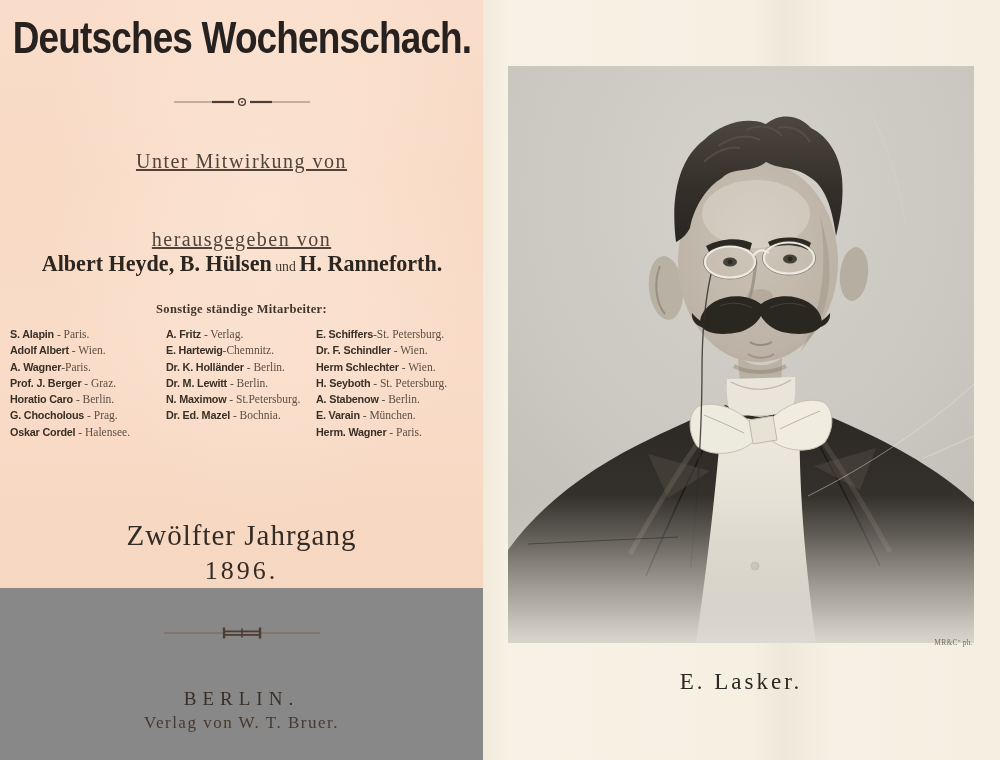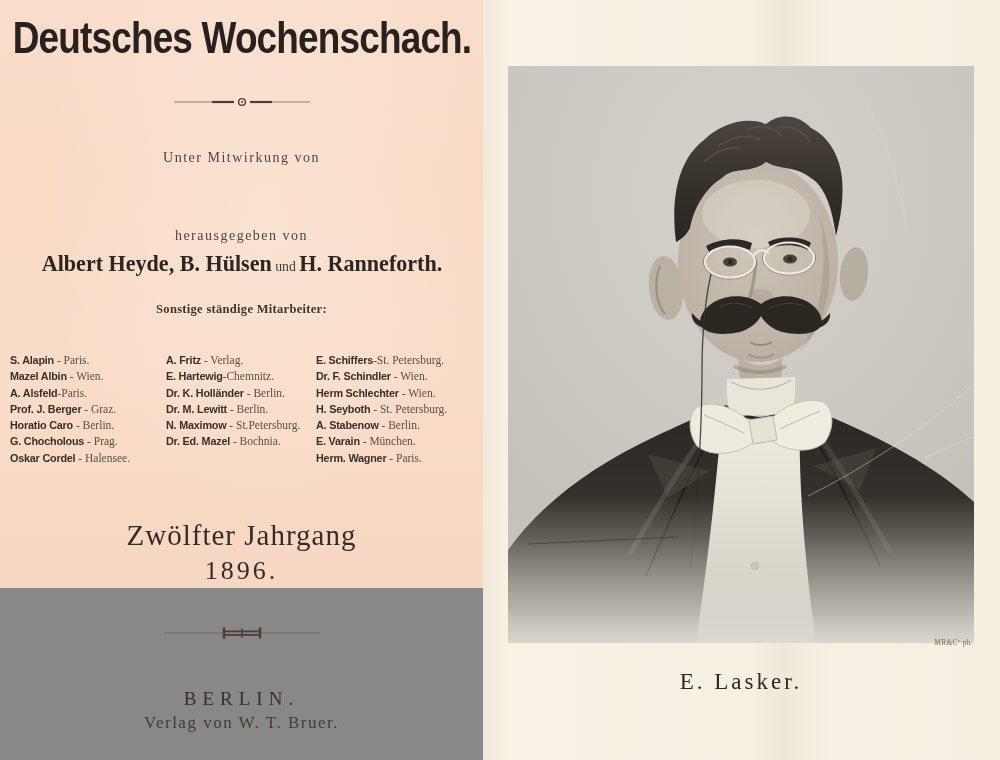--- a/index.html
+++ b/index.html
@@ -12,29 +12,29 @@
   
   .left-page{position:absolute;left:0;top:0;width:483px;height:588px;
     background:linear-gradient(180deg,#f9ddca 0%,#f8dac5 30%,#f9dcc8 62%,#f6d7c1 100%);}
   .left-page::after{content:"";position:absolute;inset:0;
     background:radial-gradient(ellipse at 55% 35%, rgba(255,244,233,.35), rgba(0,0,0,0) 60%);}
   .lp{position:absolute;left:0;width:483px;text-align:center;white-space:nowrap;z-index:2;}
   .title{top:13px;font-family:"Liberation Sans","DejaVu Sans",sans-serif;font-weight:700;
     font-size:44px;letter-spacing:-1px;color:#272220;
     left:50%;width:auto;transform:translateX(-50%) scaleX(0.84);}
   .ornament{left:50%;transform:translateX(-50%);width:auto;}
-  .small-label{font-size:14px;letter-spacing:1.5px;color:#51443a;}
+  .small-label{font-size:20px;letter-spacing:1.5px;color:#51443a;text-decoration:underline;}
   .lbl-mitwirkung{top:150px;}
   .name-tarrasch{top:174px;font-size:26px;font-weight:700;letter-spacing:1px;color:#332a21;}
   .lbl-herausgegeben{top:228px;}
   .editors{top:250px;font-size:24px;font-weight:700;color:#2d2620;
     left:50%;width:auto;transform:translateX(-50%) scaleX(0.92);}
   .editors .conj{font-size:15px;font-weight:400;color:#463a2f;}
   .contrib-header{top:302px;font-size:12.5px;font-weight:700;letter-spacing:.3px;color:#41352a;}
-  .contrib-col{position:absolute;top:325px;text-align:left;z-index:2;margin-top:26px;}
+  .contrib-col{position:absolute;top:325px;text-align:left;z-index:2;}
   .col-0{left:10px;width:154px;}
   .col-1{left:166px;width:150px;}
   .col-2{left:316px;width:166px;}
   .contrib-row{height:16.3px;line-height:16.3px;white-space:nowrap;}
   .cn{font-family:"Liberation Sans","DejaVu Sans",sans-serif;font-weight:700;
       font-size:10.8px;letter-spacing:-0.2px;color:#382f26;}
   .cr{font-size:11.5px;color:#5d4e42;}
   .volume{top:519px;font-size:29px;font-weight:400;letter-spacing:1px;color:#362c26;}
   .year{top:556px;font-size:26px;font-weight:400;letter-spacing:3px;color:#362c26;}
   .city{top:688px;font-size:19px;letter-spacing:6px;color:#3a2f28;}
@@ -69,22 +69,22 @@
 
     <div class="lp small-label lbl-mitwirkung">Unter Mitwirkung von</div>
     <div class="lp small-label lbl-herausgegeben">herausgegeben von</div>
 
     <div class="lp editors"><span>Albert Heyde, B. Hülsen</span><span class="conj"> und </span><span>H. Ranneforth.</span></div>
 
     <div class="lp contrib-header">Sonstige ständige Mitarbeiter:</div>
 
     <div class="contrib-col col-0">
         <div class="contrib-row"><span class="cn">S. Alapin</span><span class="cr"> - Paris.</span></div>
-        <div class="contrib-row"><span class="cn">Mazel Albin</span><span class="cr"> - Wien.</span></div>
-        <div class="contrib-row"><span class="cn">A. Alsfeld</span><span class="cr">-Paris.</span></div>
+        <div class="contrib-row"><span class="cn">Adolf Albert</span><span class="cr"> - Wien.</span></div>
+        <div class="contrib-row"><span class="cn">A. Wagner</span><span class="cr">-Paris.</span></div>
         <div class="contrib-row"><span class="cn">Prof. J. Berger</span><span class="cr"> - Graz.</span></div>
         <div class="contrib-row"><span class="cn">Horatio Caro</span><span class="cr"> - Berlin.</span></div>
         <div class="contrib-row"><span class="cn">G. Chocholous</span><span class="cr"> - Prag.</span></div>
         <div class="contrib-row"><span class="cn">Oskar Cordel</span><span class="cr"> - Halensee.</span></div>
       </div>
     <div class="contrib-col col-1">
         <div class="contrib-row"><span class="cn">A. Fritz</span><span class="cr"> - Verlag.</span></div>
         <div class="contrib-row"><span class="cn">E. Hartewig</span><span class="cr">-Chemnitz.</span></div>
         <div class="contrib-row"><span class="cn">Dr. K. Holländer</span><span class="cr"> - Berlin.</span></div>
         <div class="contrib-row"><span class="cn">Dr. M. Lewitt</span><span class="cr"> - Berlin.</span></div>

